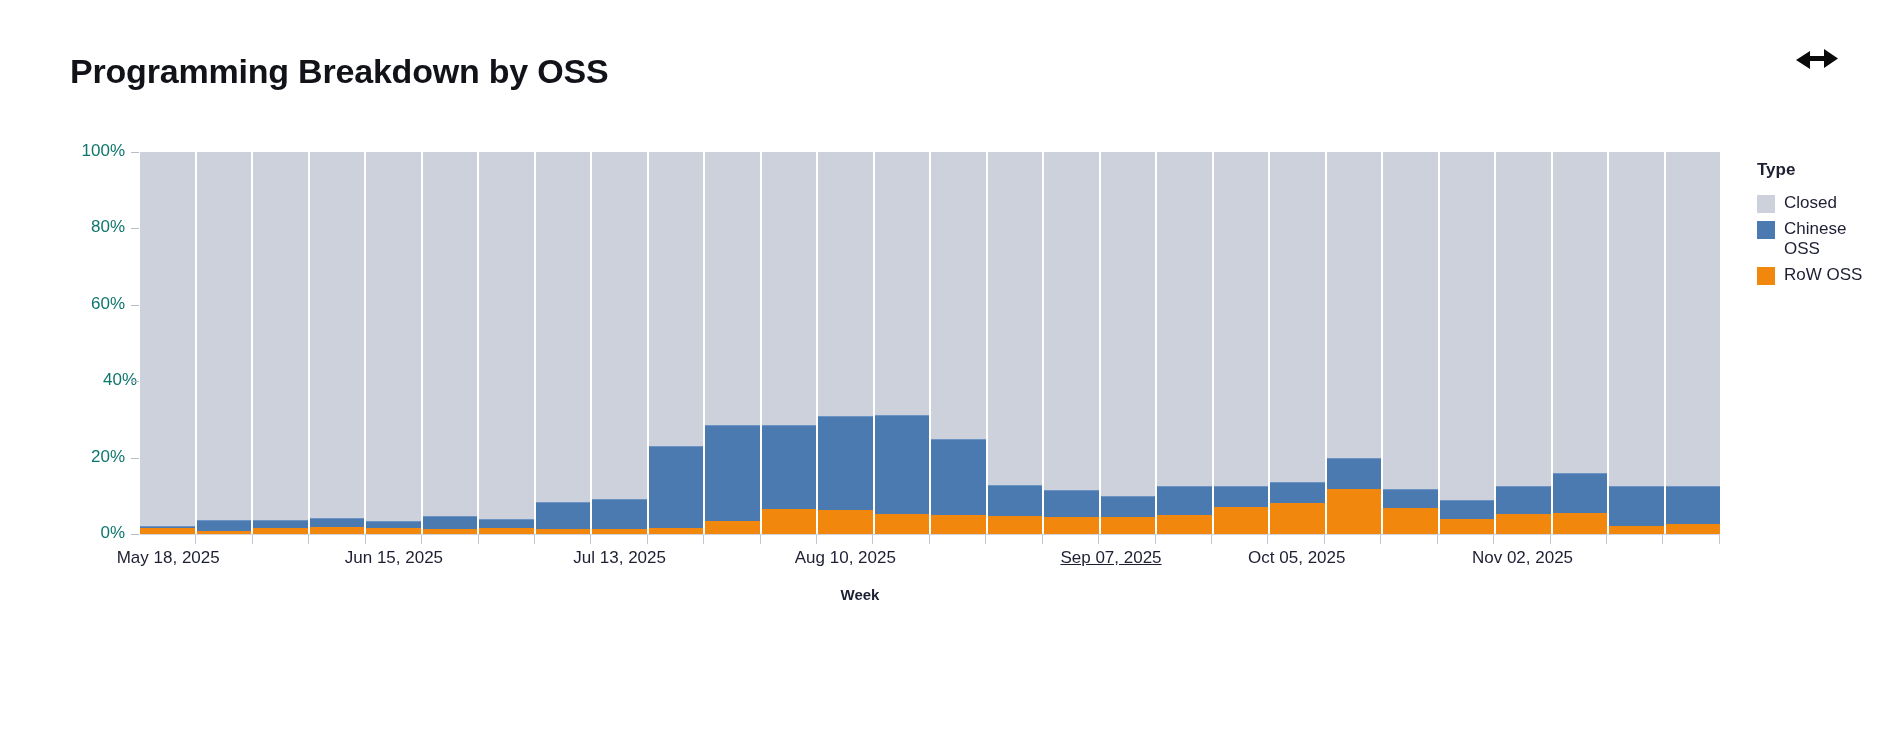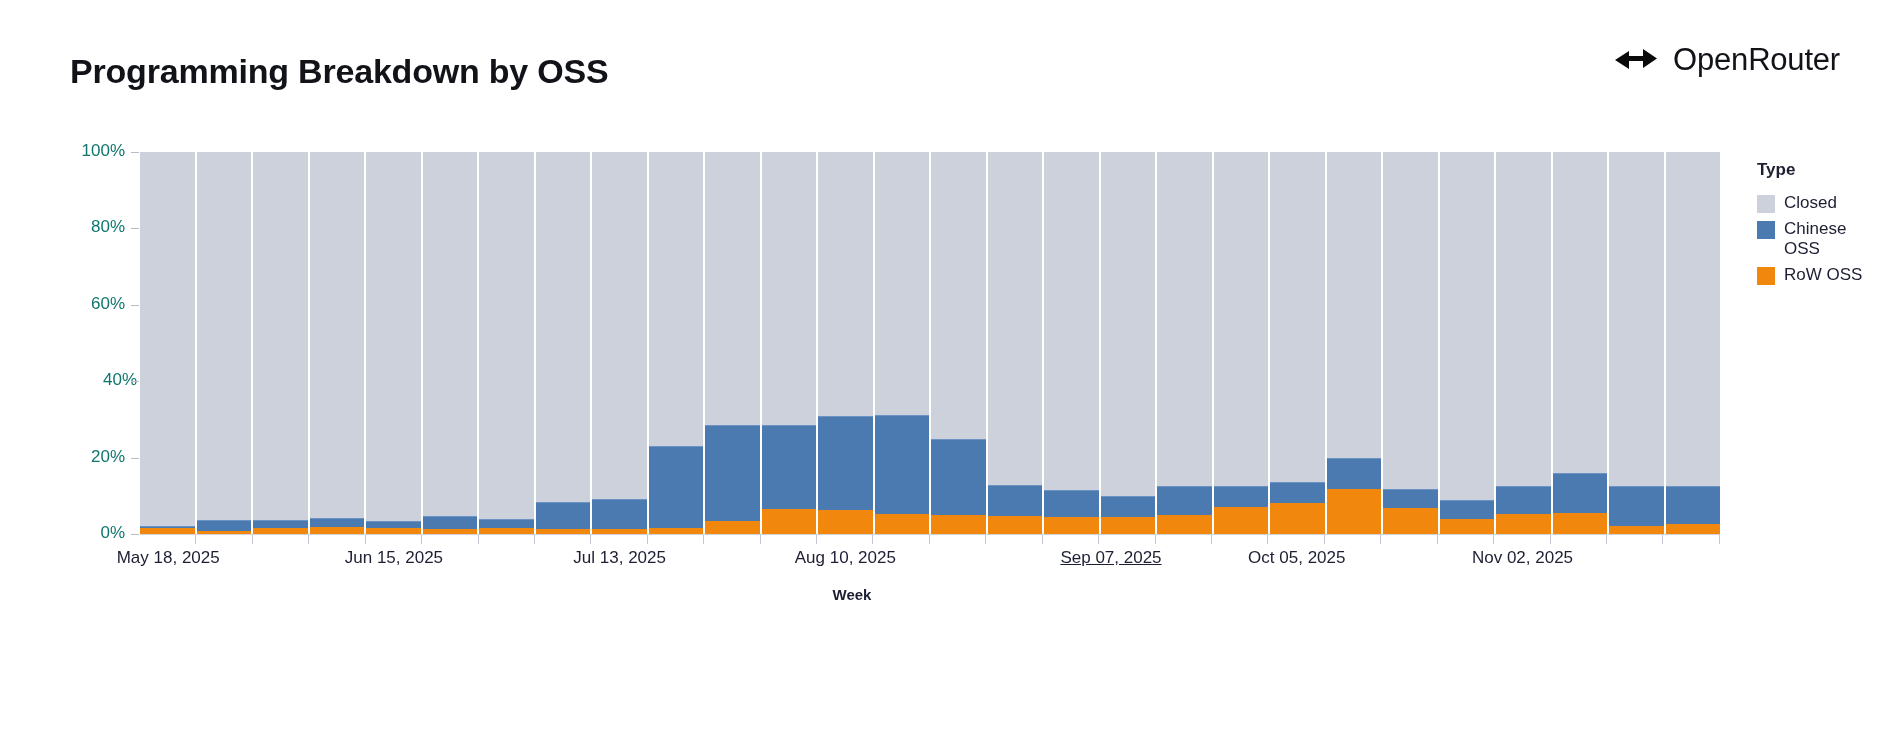--- a/index.html
+++ b/index.html
@@ -59,41 +59,40 @@
   .x-tick { flex:1 1 0; position:relative; }
   .x-tick::after {
     content:""; position:absolute; right:0; top:0; width:1px; height:9px; background:#c3c7d2;
   }
   #x-tick-labels { position:absolute; left:140px; top:548px; width:1580px; height:24px; }
   .x-tick-label {
     position:absolute; top:0; font-size:17px; color:#1d1f33;
     white-space:nowrap; transform:translateX(-50%);
   }
   #x-axis-title {
-    position:absolute; left:4px; top:586px; width:1696px; text-align:center;
+    position:absolute; left:12px; top:586px; width:1696px; text-align:center;
     font-size:15px; font-weight:bold; color:#1d1f33;
   }
 
   
   #legend { position:absolute; left:1757px; top:160px; width:123px; }
   #legend-title { font-size:17px; font-weight:bold; color:#1d1f33; margin-bottom:13px; }
   .legend-item { display:flex; align-items:flex-start; gap:9px; margin-bottom:6px; }
   .legend-swatch { width:18px; height:18px; flex:0 0 18px; margin-top:2px; }
   .legend-label { font-size:17px; line-height:20px; color:#1d1f33; }
 </style>
 </head>
 <body>
 
 <div id="header">
   <div id="chart-title">Programming Breakdown by OSS</div>
   <div id="brand-logo">
     <svg id="brand-mark" viewBox="0 0 46 40" aria-hidden="true">
       <path d="M2 20 L16 11 L16 16 L30 16 L30 9 L44 18.5 L30 28 L30 21 L16 21 L16 29 Z" fill="#0a0a0a"></path>
     </svg>
-    <div id="brand-name">OpenRouter</div>
   </div>
 </div>
 
 <div id="y-axis">
   <div id="y-axis-title">% Sum of Tokens</div>
   <div id="y-tick-container">
       <div class="y-tick-label" style="left: 55px; width: 70px; top: 141px; right: auto;">100%</div>
       <div class="y-tick-mark" style="top: 152px;"></div>
       <div class="y-tick-label" style="left: 55px; width: 70px; top: 217.4px; right: auto;">80%</div>
       <div class="y-tick-mark" style="top: 228.4px;"></div>

